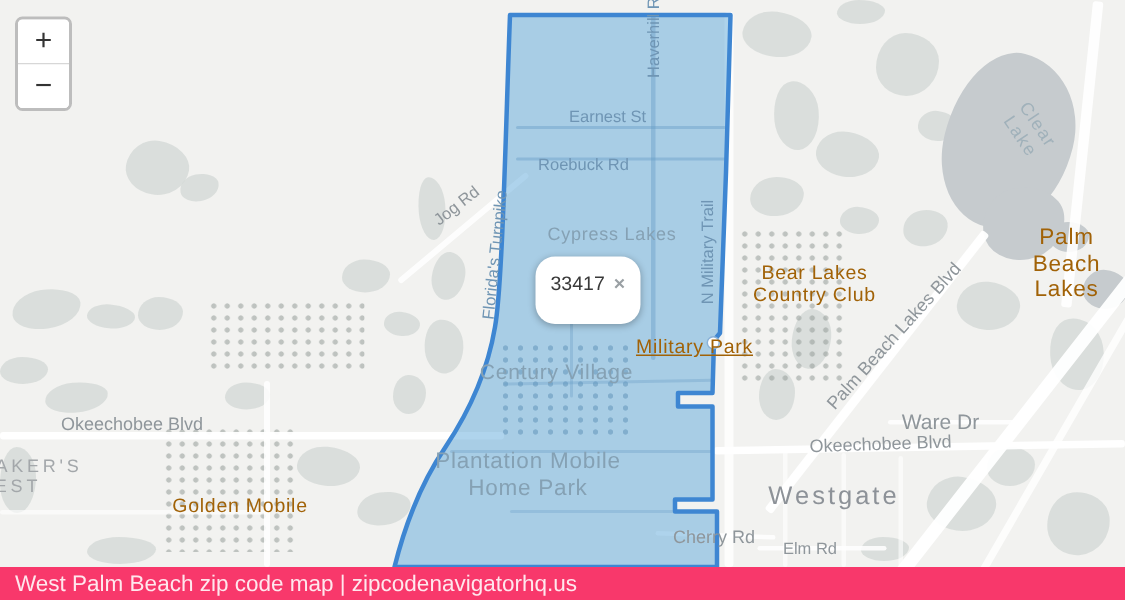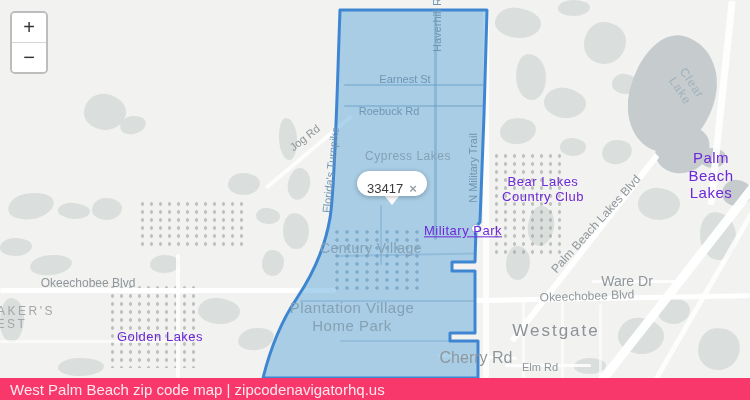--- a/index.html
+++ b/index.html
@@ -7,30 +7,30 @@
     background:#f2f2f0;font-family:"Liberation Sans",sans-serif;}
   .blob{position:absolute;background:#d4d9d6;opacity:.78;border-radius:46% 54% 52% 48%/55% 45% 55% 45%;}
   .blob.lake{background:#c6cbce;opacity:1;}
   .dots{position:absolute;background-image:radial-gradient(circle,rgba(148,156,152,.55) 1.5px,transparent 2px);
     background-size:9px 8px;}
   .dots.blue{background-image:radial-gradient(circle,rgba(90,120,145,.45) 1.5px,transparent 2px);background-size:10px 8px;}
   .road{position:absolute;transform-origin:left center;border-radius:2px;}
   svg.boundary{position:absolute;left:0;top:0;z-index:5;}
   .lbl{position:absolute;z-index:8;transform:translate(-50%,-50%);white-space:pre-line;
     text-align:center;line-height:1.18;pointer-events:none;}
-  .cls-areaGray{color:#6d28d9;letter-spacing:.5px;}
+  .cls-areaGray{color:#a16207;letter-spacing:.5px;}
   .cls-areaBlue{color:#85a1b4;letter-spacing:.5px;}
   .cls-roadGray{color:#8f969b;}
   .cls-roadBlue{color:#6f95b4;}
   .cls-water{color:#a0b1ba;letter-spacing:1px;}
   .cls-big{letter-spacing:2px;color:#8d9298;}
   .cls-edge{letter-spacing:2.5px;color:#a3a7aa;}
   
   #popup{position:absolute;left:357px;top:171px;z-index:12;background:#fff;border-radius:13px;
-    height:25px;display:flex;align-items:flex-end;padding:0 10px;gap:6px;
+    height:25px;display:flex;align-items:flex-start;padding:10px 10px;gap:6px;
     box-shadow:0 1px 5px rgba(0,0,0,.28);}
   #popup .zip{font-size:13px;color:#3a3a3a;}
   #popup .close{font-size:13px;color:#9aa0a4;cursor:pointer;font-weight:bold;}
   #popup-tail{position:absolute;left:384px;top:195px;z-index:11;width:0;height:0;
     border-left:8px solid transparent;border-right:8px solid transparent;border-top:10px solid #fff;}
   
   #zoomctl{position:absolute;left:10px;top:11px;z-index:14;width:34px;background:#fff;
     border:2px solid #bdbdbd;border-radius:5px;overflow:hidden;}
   .zbtn{width:100%;height:29px;display:flex;align-items:center;justify-content:center;
     font-size:20px;color:#333;cursor:pointer;background:#fff;}
@@ -120,38 +120,38 @@
     <path id="zipPath" d="M340,10 H487 L484,115 L480,222 L476,227 L475,262 H452 V271 H475 V333 H450 V341 H478 V378 H263
          C271,346 282,320 297,298 C313,274 325,248 330,218 C335,190 337,90 340,10 Z" fill="rgba(77,159,214,0.45)" stroke="#3e86d2" stroke-width="3" stroke-linejoin="round"></path>
   </svg>
   <div class="vdot" style="left:471px;top:224px;"></div>
 
   <div id="labels">
       <div class="lbl cls-roadBlue" style="left: 405px; top: 79px; font-size: 11px; transform: translate(-50%, -50%) rotate(0deg);">Earnest St</div>
       <div class="lbl cls-roadBlue" style="left: 389px; top: 111px; font-size: 11px; transform: translate(-50%, -50%) rotate(0deg);">Roebuck Rd</div>
       <div class="lbl cls-areaBlue" style="left: 408px; top: 156px; font-size: 12px; transform: translate(-50%, -50%) rotate(0deg);">Cypress Lakes</div>
       <div class="lbl cls-areaBlue" style="left: 371px; top: 248px; font-size: 14px; transform: translate(-50%, -50%) rotate(0deg);">Century Village</div>
-      <div class="lbl cls-areaBlue" style="left: 352px; top: 317px; font-size: 15px; transform: translate(-50%, -50%) rotate(0deg);">Plantation Village
+      <div class="lbl cls-areaBlue" style="left: 352px; top: 317px; font-size: 15px; transform: translate(-50%, -50%) rotate(0deg);">Plantation Mobile
 Home Park</div>
       <div class="lbl cls-areaGray" style="left: 463px; top: 231px; font-size: 13px; transform: translate(-50%, -50%) rotate(0deg); text-decoration: underline;">Military Park</div>
       <div class="lbl cls-roadGray" style="left: 305px; top: 138px; font-size: 11px; transform: translate(-50%, -50%) rotate(-38deg);">Jog Rd</div>
       <div class="lbl cls-roadBlue" style="left: 331px; top: 170px; font-size: 11px; transform: translate(-50%, -50%) rotate(-84deg);">Florida's Turnpike</div>
       <div class="lbl cls-roadBlue" style="left: 473px; top: 168px; font-size: 11px; transform: translate(-50%, -50%) rotate(-90deg);">N Military Trail</div>
       <div class="lbl cls-roadBlue" style="left: 437px; top: 22px; font-size: 11px; transform: translate(-50%, -50%) rotate(-90deg);">Haverhill Rd</div>
       <div class="lbl cls-roadGray" style="left: 88px; top: 283px; font-size: 12px; transform: translate(-50%, -50%) rotate(0deg);">Okeechobee Blvd</div>
-      <div class="lbl cls-areaGray" style="left: 160px; top: 337px; font-size: 13px; transform: translate(-50%, -50%) rotate(0deg);">Golden Lakes</div>
+      <div class="lbl cls-areaGray" style="left: 160px; top: 337px; font-size: 13px; transform: translate(-50%, -50%) rotate(0deg);">Golden Mobile</div>
       <div class="lbl cls-edge" style="left: 26px; top: 311px; font-size: 12px; transform: translate(-50%, -50%) rotate(0deg);">AKER'S</div>
       <div class="lbl cls-edge" style="left: 12px; top: 324px; font-size: 12px; transform: translate(-50%, -50%) rotate(0deg);">EST</div>
       <div class="lbl cls-areaGray" style="left: 543px; top: 189px; font-size: 13px; transform: translate(-50%, -50%) rotate(0deg);">Bear Lakes
 Country Club</div>
       <div class="lbl cls-roadGray" style="left: 596px; top: 224px; font-size: 12px; transform: translate(-50%, -50%) rotate(-48deg);">Palm Beach Lakes Blvd</div>
       <div class="lbl cls-roadGray" style="left: 627px; top: 281px; font-size: 14px; transform: translate(-50%, -50%) rotate(0deg);">Ware Dr</div>
       <div class="lbl cls-roadGray" style="left: 587px; top: 296px; font-size: 12px; transform: translate(-50%, -50%) rotate(-2deg);">Okeechobee Blvd</div>
       <div class="lbl cls-big" style="left: 556px; top: 331px; font-size: 17px; transform: translate(-50%, -50%) rotate(0deg);">Westgate</div>
-      <div class="lbl cls-roadGray" style="left: 476px; top: 358px; font-size: 16px; transform: translate(-50%, -50%) rotate(0deg);">Cherry Rd</div>
+      <div class="lbl cls-roadGray" style="left: 476px; top: 358px; font-size: 12px; transform: translate(-50%, -50%) rotate(0deg);">Cherry Rd</div>
       <div class="lbl cls-roadGray" style="left: 540px; top: 367px; font-size: 11px; transform: translate(-50%, -50%) rotate(0deg);">Elm Rd</div>
       <div class="lbl cls-water" style="left: 686px; top: 87px; font-size: 12px; transform: translate(-50%, -50%) rotate(56deg);">Clear Lake</div>
       <div class="lbl cls-areaGray" style="left: 711px; top: 176px; font-size: 15px; transform: translate(-50%, -50%) rotate(0deg);">Palm Beach
 Lakes</div>
     </div>
 
   <div id="popup-tail"></div>
   <div id="popup">
     <span class="zip">33417</span>
     <span class="close">×</span>

